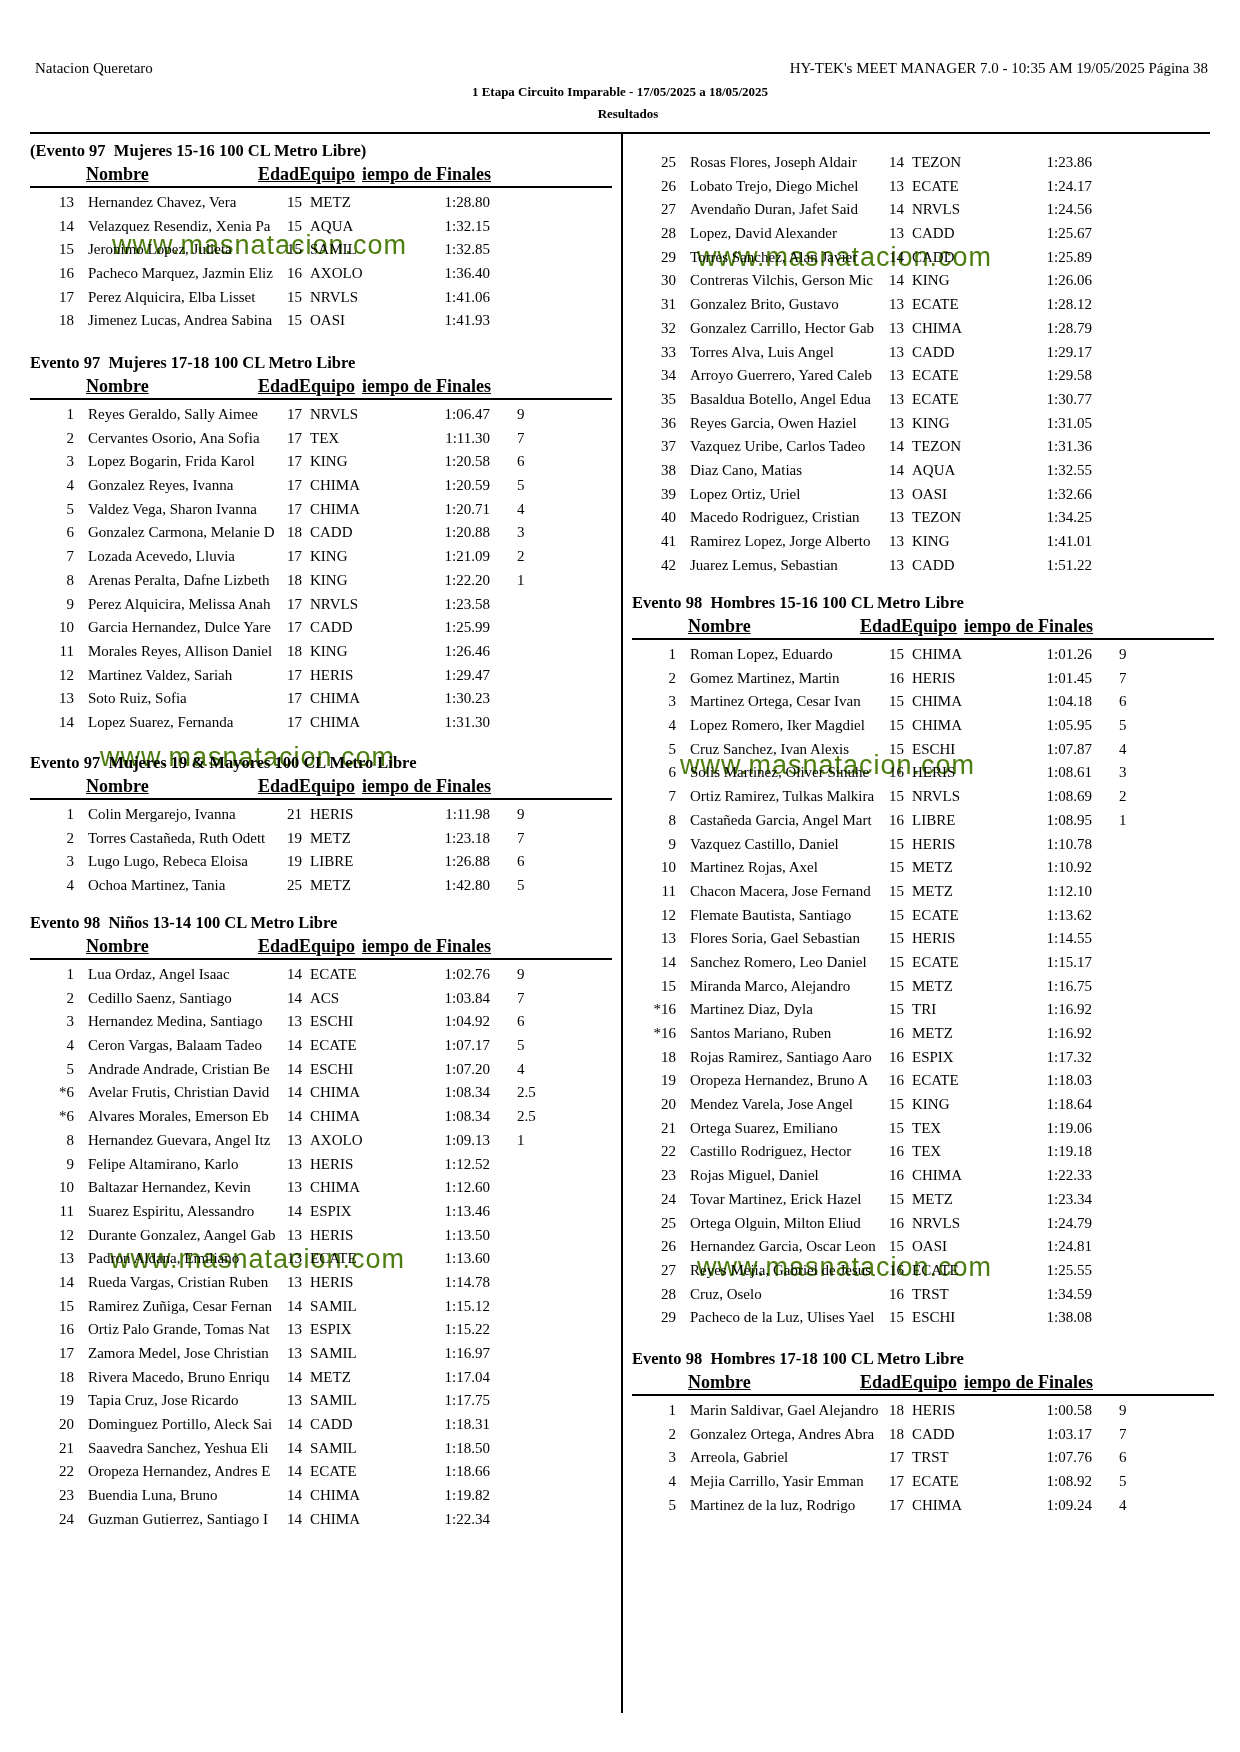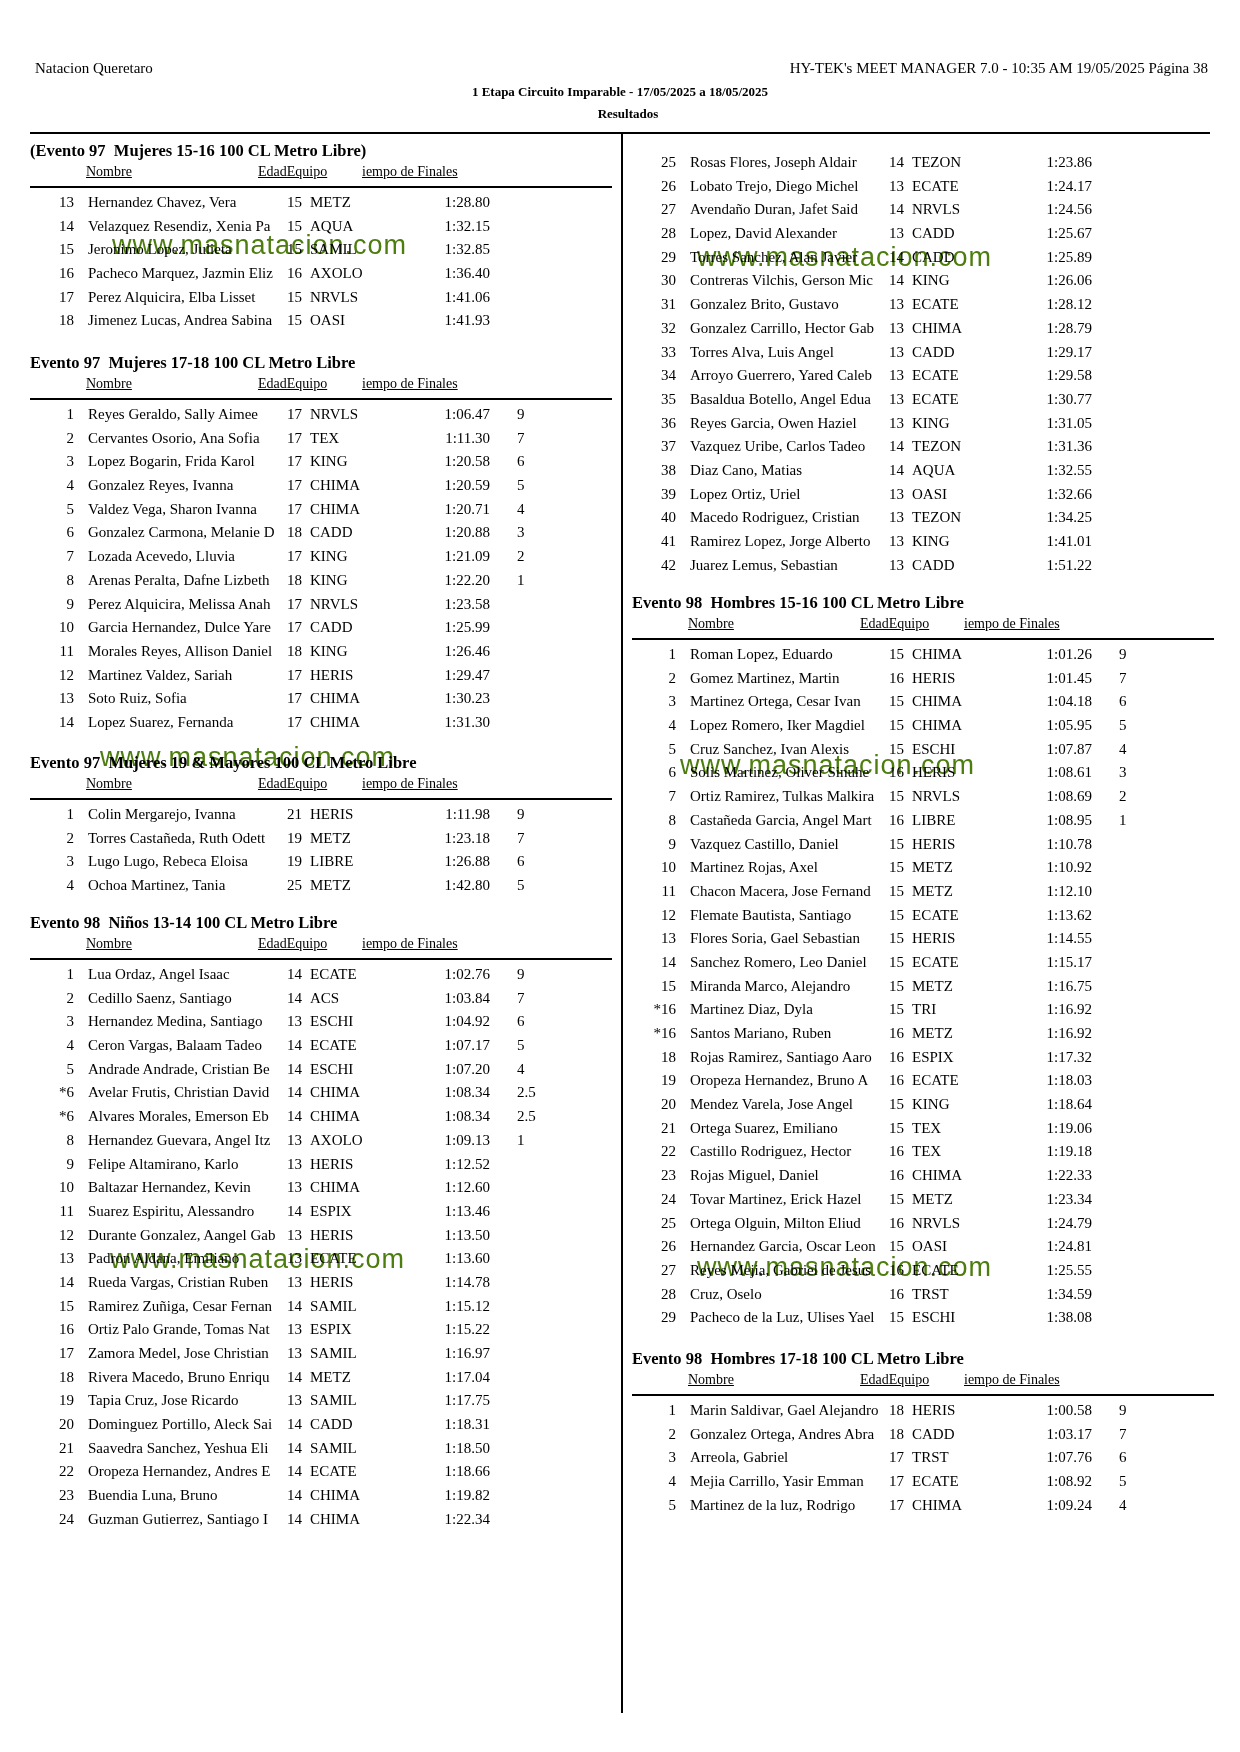--- a/index.html
+++ b/index.html
@@ -7,22 +7,22 @@
         font-family:"Liberation Serif", serif;color:#000;}
   .abs{position:absolute;text-align:center;}
   .hdr-small{font-size:15px;}
   .hdr-center{font-size:13px;font-weight:bold;text-align:center;width:100%;}
   .top-rule{left:30px;top:132px;width:1180px;height:2px;background:#000;}
   .v-divider{left:621px;top:134px;width:2px;height:1579px;background:#000;}
   .wm{color:#4d7c0f;font-size:27px;letter-spacing:1px;font-family:"Liberation Sans",sans-serif;
       white-space:nowrap;z-index:0;}
   .section{position:absolute;width:582px;z-index:1;}
   .sec-title{font-size:16.5px;font-weight:bold;white-space:pre;height:24px;line-height:22px;}
-  .col-header{position:relative;height:22px;border-bottom:2.5px solid #000;font-weight:normal;
-              font-size:14px;}
+  .col-header{position:relative;height:22px;border-bottom:2.5px solid #000;font-weight:bold;
+              font-size:18px;}
   .col-header span{position:absolute;top:0;text-decoration:underline;white-space:pre;}
   .h-nombre{left:56px;}
   .h-edad{left:228px;}
   .h-tiempo{left:332px;}
   .rows{position:relative;margin-top:3px;}
   .row{position:relative;height:23.7px;font-size:15px;line-height:23.7px;}
   .row span{position:absolute;top:0;white-space:nowrap;overflow:hidden;}
   .rk{left:0;width:44px;text-align:right;}
   .nm{left:58px;width:197px;}
   .ag{left:248px;width:24px;text-align:right;}

